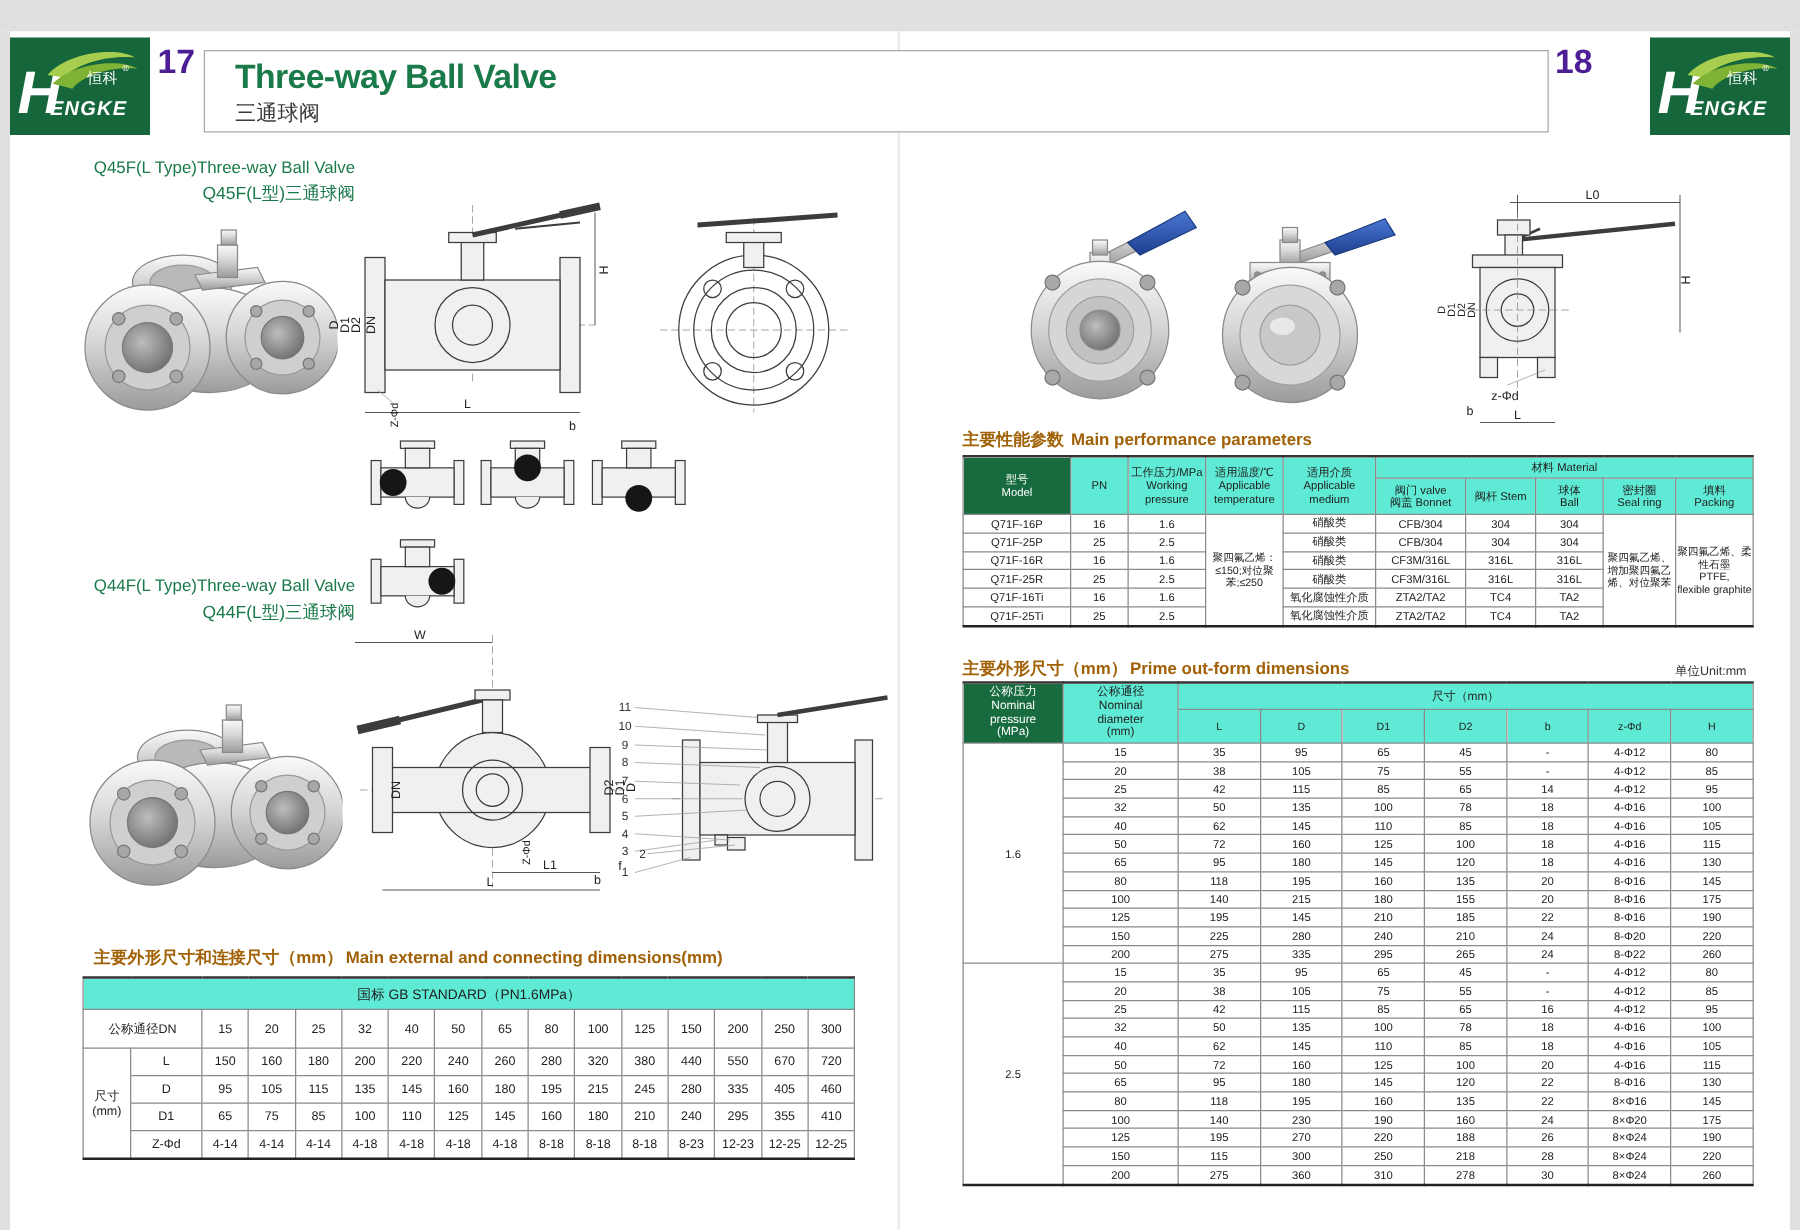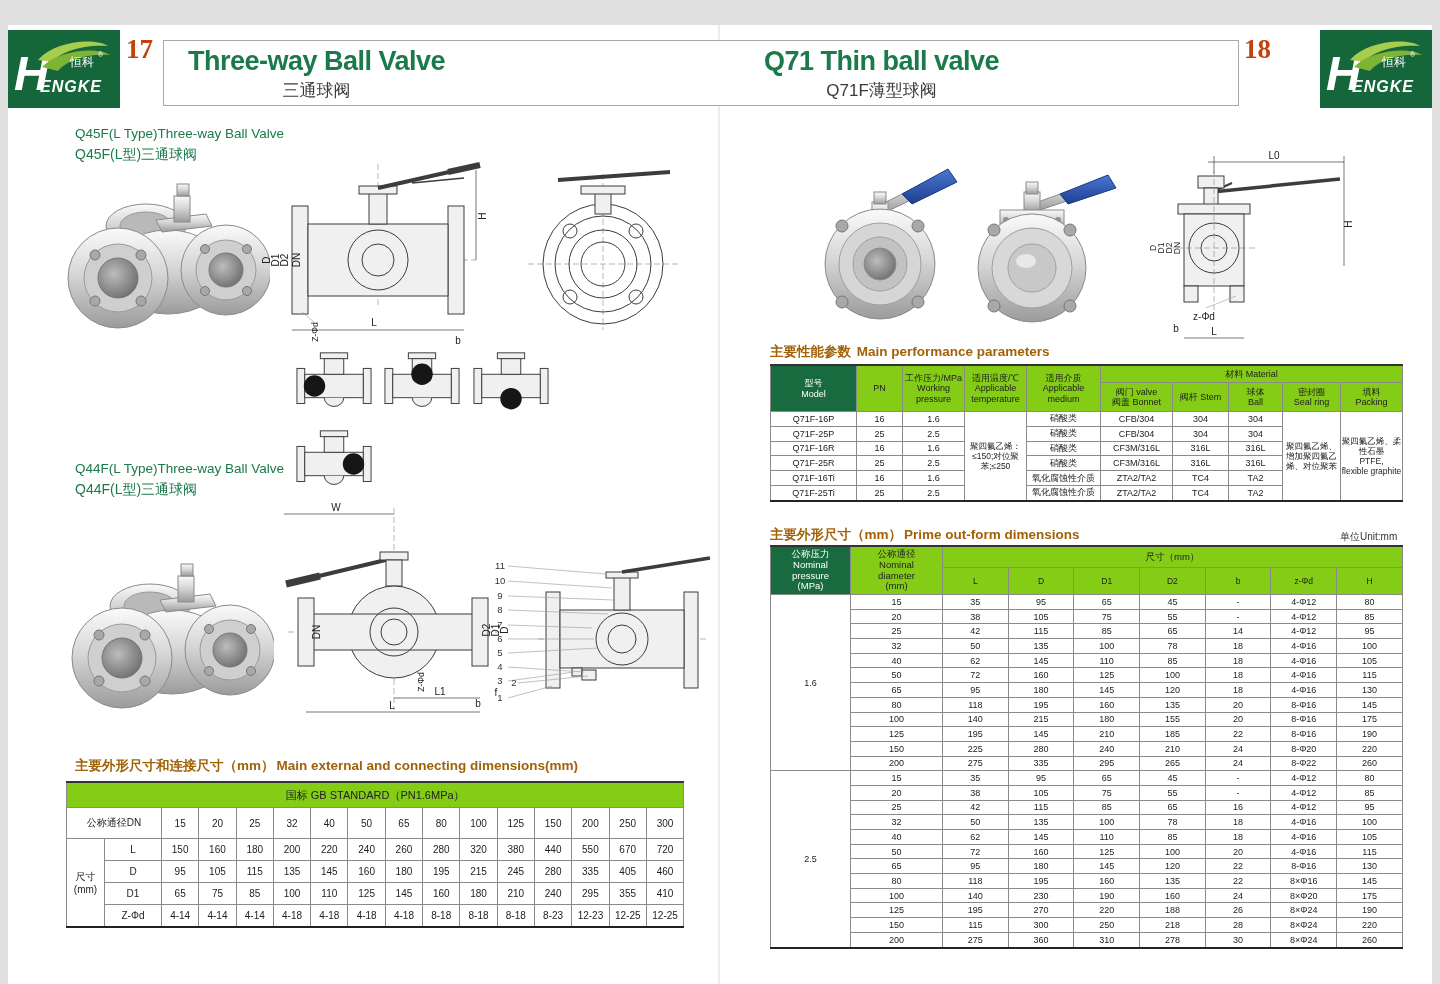--- a/index.html
+++ b/index.html
@@ -7,45 +7,45 @@
         font-family:"Liberation Sans",sans-serif;color:#222;}
   .edge{position:absolute;background:#e0e0e0;}
   .edge-top{left:0;top:0;width:1440px;height:25px;}
   .edge-left{left:0;top:25px;width:8px;height:959px;}
   .edge-right{left:1432px;top:25px;width:8px;height:959px;}
   .gutter{position:absolute;left:718px;top:25px;width:2px;height:959px;background:#ececec;}
 
   .logo-box{position:absolute;background:#15663a;}
   .logo-left{left:8px;top:30px;width:112px;height:78px;}
   .logo-right{left:1320px;top:30px;width:112px;height:78px;}
-  .page-num{position:absolute;font-size:27px;font-weight:bold;color:#c2410c;font-family:Liberation Serif, serif;}
+  .page-num{position:absolute;font-size:27px;font-weight:bold;color:#4c1d95;}
   .pn-left{left:126px;top:34px;}
   .pn-right{left:1244px;top:34px;}
   .title-strip{position:absolute;left:163px;top:40px;width:1074px;height:64px;
                border:1px solid #a8a8a8;background:#fff;}
-  .title-group{position:absolute;top:6px;text-align:center;}
+  .title-group{position:absolute;top:6px;}
   .tg-left{left:24px;}
   .tg-right{left:600px;}
   .main-title{font-size:27px;font-weight:bold;color:#1a7a4a;letter-spacing:-.5px;line-height:1.1;}
   .sub-title{font-size:17px;color:#3a3a3a;margin-top:2px;}
 
   .sec-h{position:absolute;font-weight:normal;color:#1a7a4a;line-height:1.5;}
   .sec-h .en{font-size:13.5px;display:block;}
-  .sec-h .zh{font-size:14px;display:block;}
+  .sec-h .zh{font-size:14px;display:block;text-align:right;}
 
   .fig{position:absolute;}
   .tbl-title{position:absolute;font-weight:bold;color:#a16207;font-size:13.5px;}
   .tbl-title .zh{margin-right:2px;}
   .unit-note{position:absolute;font-size:10px;color:#333;font-weight:normal;}
 
   table.dt{position:absolute;border-collapse:collapse;table-layout:fixed;background:#fff;
            border:1px solid #8a8a8a;border-top:2px solid #333;border-bottom:2px solid #222;}
   table.dt td,table.dt th{border:1px solid #8a8a8a;text-align:center;vertical-align:middle;
            padding:0;font-weight:normal;overflow:hidden;}
-  .band{background:#84cc16;}
+  .band{background:#5eead4;}
   .dkgreen{background:#176b3e;color:#fff;}
   .pl{white-space:pre-line;line-height:1.15;}
 
   #left-dims{left:66px;top:781px;width:617px;font-size:10px;}
   #left-dims td.bandc{height:24px;font-size:11px;}
   #left-dims td.dnc{height:30px;margin-top:28px;}
   #left-dims td.dcell{height:21px;}
 
   #perf{left:770px;top:364px;width:632px;font-size:9px;}
   #perf th{font-size:9px;}
@@ -108,24 +108,20 @@
       <text x="90" y="27" font-size="7" fill="#fff">®</text>
       <text x="32" y="62" font-size="16" font-style="italic" font-weight="bold" letter-spacing="1" fill="#fff">ENGKE</text>
     </svg>
   </div>
   <div class="page-num pn-left">17</div>
 
   <div class="title-strip">
     <div class="title-group tg-left">
       <div class="main-title">Three-way Ball Valve</div>
       <div class="sub-title">三通球阀</div>
-    </div>
-    <div class="title-group tg-right">
-      <div class="main-title">Q71 Thin ball valve</div>
-      <div class="sub-title">Q71F薄型球阀</div>
     </div>
   </div>
 
   <div class="page-num pn-right">18</div>
   <div class="logo-box logo-right">
     <svg width="112" height="78" viewBox="0 0 112 78">
       <text x="6" y="60" font-size="48" font-style="italic" font-weight="bold" fill="#fff">H</text>
       <path d="M30,30 C48,10 88,8 100,16 C76,14 52,22 44,32 Z" fill="#a6cd4e"></path>
       <path d="M34,37 C52,19 90,17 102,25 C78,23 58,31 50,41 Z" fill="#7fb335"></path>
       <text x="62" y="36" font-size="12" fill="#fff">恒科</text>

